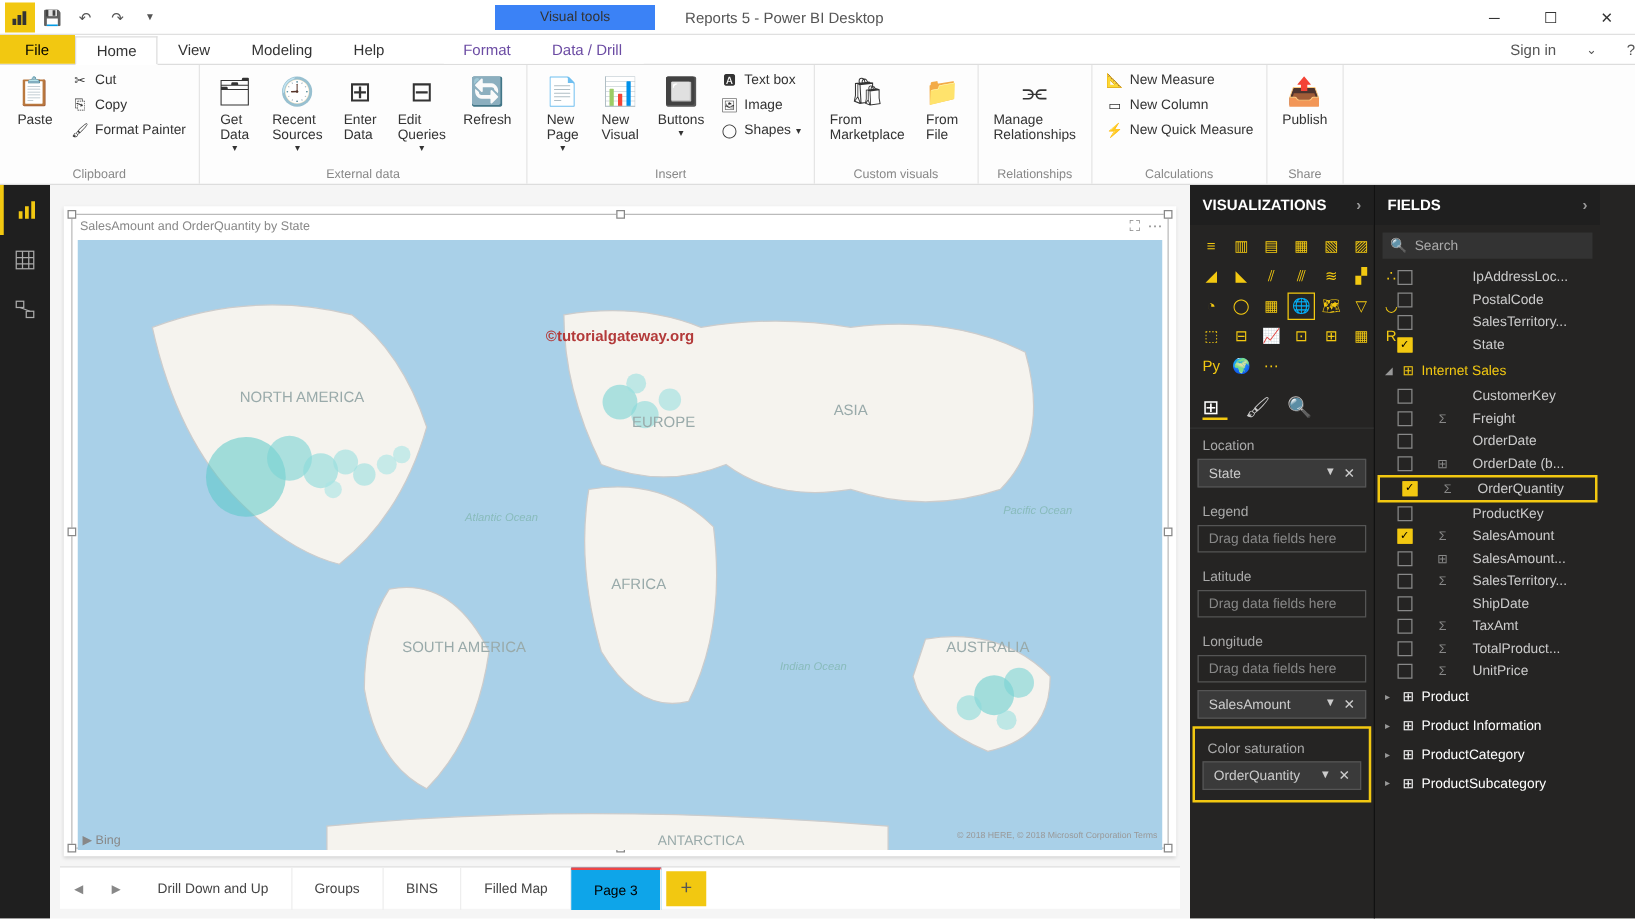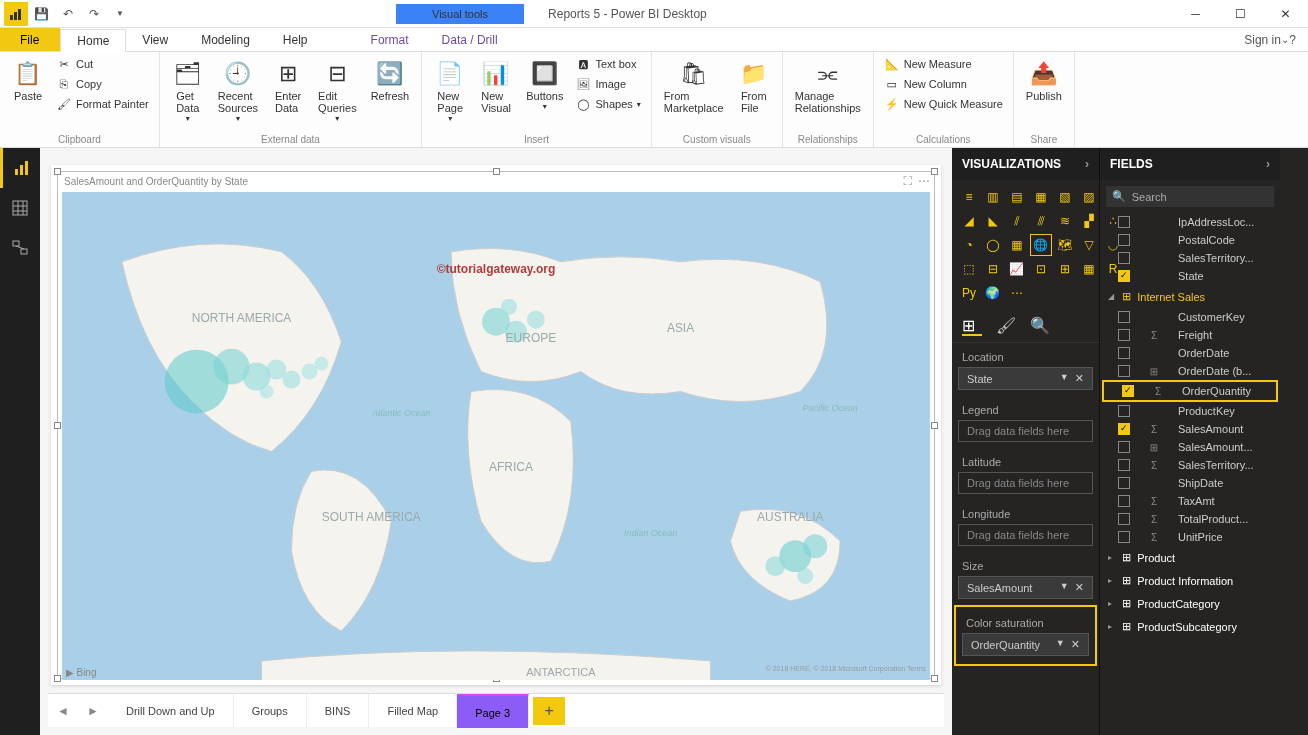--- a/index.html
+++ b/index.html
@@ -14,21 +14,21 @@
 .title-bar .title-text { margin-left: 24px; font-size: 12px; color: #555; flex: 1; }
 .title-bar .win-controls { display: flex; }
 .title-bar .win-control { width: 45px; height: 28px; display: flex; align-items: center; justify-content: center; font-size: 12px; color: #333; }
 
 
 .menu-tabs { height: 24px; background: #fff; display: flex; align-items: stretch; border-bottom: 1px solid #ddd; }
 .menu-tabs .tab { padding: 0 16px; font-size: 12px; display: flex; align-items: center; color: #333; border-right: 1px solid transparent; }
 .menu-tabs .tab.file { background: #F2C811; color: #000; padding: 0 20px; }
 .menu-tabs .tab.active { border: 1px solid #ddd; border-bottom: 1px solid #fff; background: #fff; position: relative; top: 1px; }
 .menu-tabs .tab.contextual { background: #fff; color: #6B4BA3; }
-.menu-tabs .right-side { margin-left: auto; display: flex; align-items: center; padding-right: 12px; gap: 0; font-size: 12px; color: #555; }
+.menu-tabs .right-side { margin-left: auto; display: flex; align-items: center; gap: 24px; font-size: 12px; color: #555; }
 
 
 .ribbon { height: 96px; background: #fdfdfd; border-bottom: 1px solid #ddd; display: flex; }
 .ribbon-group { border-right: 1px solid #e5e5e5; display: flex; flex-direction: column; padding: 2px 6px 0; }
 .ribbon-group-content { flex: 1; display: flex; align-items: flex-start; gap: 2px; }
 .ribbon-group-label { font-size: 10px; color: #888; text-align: center; padding: 2px 0; }
 .ribbon-btn-lg { display: flex; flex-direction: column; align-items: center; padding: 4px 6px; font-size: 11px; color: #333; min-width: 44px; }
 .ribbon-btn-lg .icon { height: 32px; width: 32px; display: flex; align-items: center; justify-content: center; font-size: 22px; }
 .ribbon-btn-sm { display: flex; align-items: center; gap: 4px; padding: 2px 4px; font-size: 11px; color: #333; }
 .ribbon-btn-sm .icon { width: 16px; height: 16px; display: flex; align-items: center; justify-content: center; }
@@ -48,21 +48,21 @@
 .visual-title { font-size: 10px; color: #888; padding: 4px 6px; }
 .visual-header-icons { position: absolute; top: 2px; right: 4px; display: flex; gap: 6px; color: #888; font-size: 12px; }
 .map-svg { position: absolute; top: 20px; left: 4px; right: 4px; bottom: 4px; }
 .watermark-text { position: absolute; top: 90px; left: 50%; transform: translateX(-50%); color: #B33A3A; font-weight: bold; font-size: 12px; }
 .bing-logo { position: absolute; bottom: 0; left: 8px; font-size: 10px; color: #888; }
 .map-attribution { position: absolute; bottom: 6px; right: 8px; font-size: 7px; color: #999; }
 
 .page-tabs { height: 34px; background: #fff; border-top: 1px solid #ddd; display: flex; align-items: center; }
 .page-tabs .nav-btn { width: 30px; text-align: center; color: #888; font-size: 12px; }
 .page-tabs .page-tab { padding: 0 18px; height: 34px; line-height: 34px; font-size: 11px; color: #444; border-right: 1px solid #eee; }
-.page-tabs .page-tab.active { background: #8b5cf6; border-top: 2px solid #d946ef; color: #000; }
+.page-tabs .page-tab.active { background: #0ea5e9; border-top: 2px solid #ef4444; color: #000; }
 .page-tabs .add-tab { width: 32px; height: 28px; background: #F2C811; display: flex; align-items: center; justify-content: center; margin-left: 4px; font-size: 16px; color: #555; }
 
 
 .right-panels { width: 356px; background: #252423; display: flex; color: #ccc; }
 .viz-panel { width: 148px; border-right: 1px solid #111; display: flex; flex-direction: column; }
 .fields-panel { width: 180px; display: flex; flex-direction: column; }
 .panel-header { height: 32px; display: flex; align-items: center; justify-content: space-between; padding: 0 10px; font-size: 12px; font-weight: bold; color: #fff; text-transform: uppercase; background: #1f1f1f; }
 .panel-header .chev { color: #999; font-size: 12px; }
 
 .viz-gallery { padding: 6px; display: grid; grid-template-columns: repeat(7, 22px); gap: 2px; }
@@ -438,21 +438,20 @@
               <span style="font-size:9px;">▼</span>
               <span class="close">✕</span>
             </span>
           </div>
         <div class="well-label">Legend</div>
         <div class="well-box empty">Drag data fields here</div>
         <div class="well-label">Latitude</div>
         <div class="well-box empty">Drag data fields here</div>
         <div class="well-label">Longitude</div>
         <div class="well-box empty">Drag data fields here</div>
-        <div class="well-label">Size</div>
         <div class="well-box">
             <span>SalesAmount</span>
             <span style="display:flex;gap:6px;">
               <span style="font-size:9px;">▼</span>
               <span class="close">✕</span>
             </span>
           </div>
         <div class="highlight-box">
           <div class="well-label">Color saturation</div>
           <div class="well-box">

